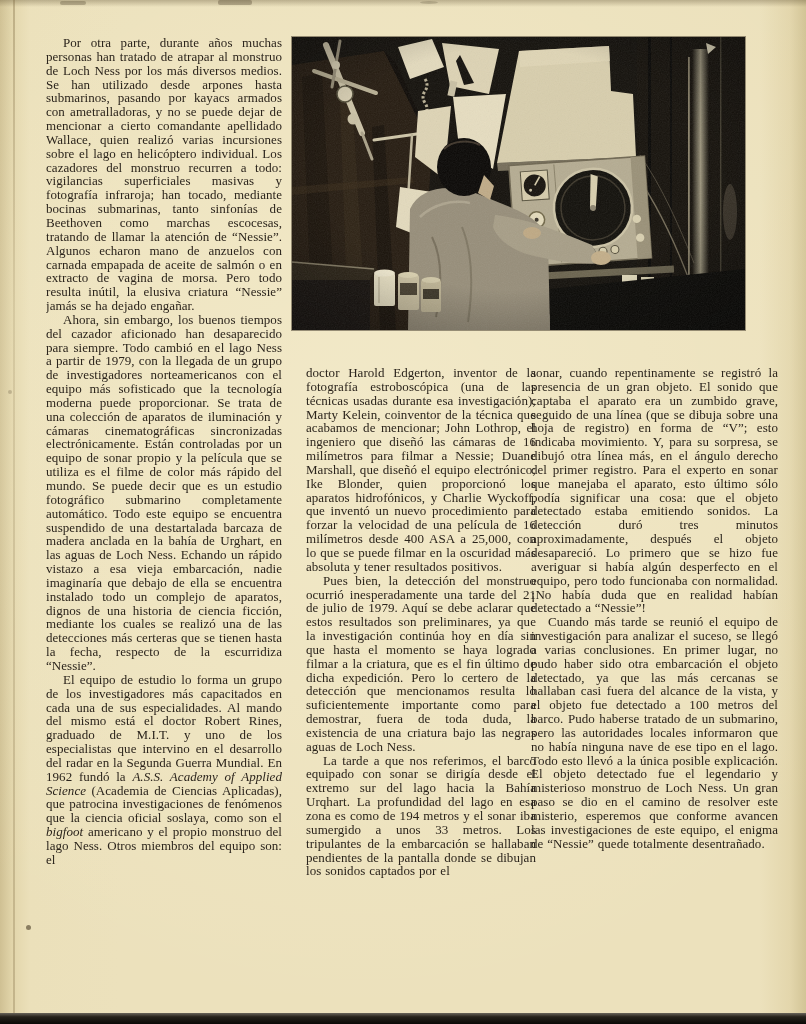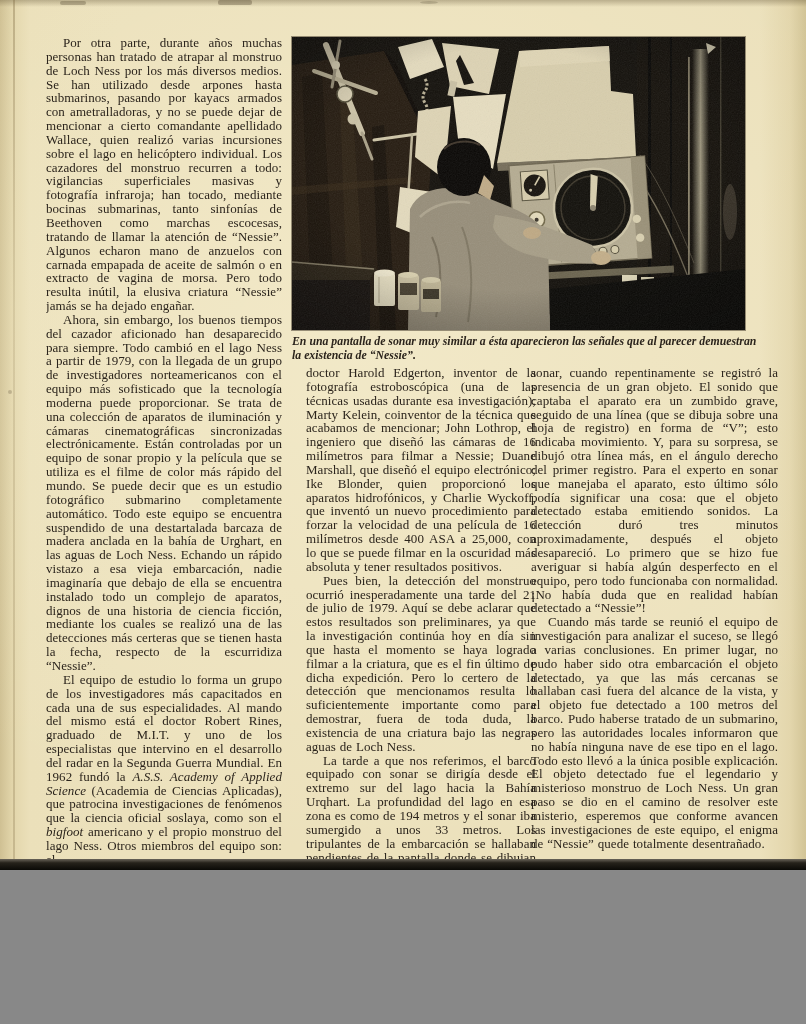--- a/index.html
+++ b/index.html
@@ -1,17 +1,17 @@
 <!DOCTYPE html>
 <html lang="es"><head>
 <meta charset="utf-8">
 <style>
   html,body{margin:0;padding:0;background:#888;}
   .page{
-    position:relative;width:806px;height:870px;overflow:hidden;
+    position:relative;width:806px;height:1024px;overflow:hidden;
     font-family:"Liberation Serif", serif;color:#2b241c;
     background:
       radial-gradient(120% 95% at 45% 40%, rgba(255,250,226,.30), rgba(0,0,0,0) 62%),
       linear-gradient(90deg,#cfc093 0px,#e2d5aa 12px,#ebe0ba 30px,#ece1bc 120px,#ece1bc 760px,#e3d6ac 790px,#d2c496 806px),
       #ece1bc;
   }
   .page::before{
     content:"";position:absolute;left:0;top:0;width:806px;height:7px;
     background:linear-gradient(180deg,rgba(92,78,48,.35),rgba(92,78,48,0));
     pointer-events:none;
@@ -199,21 +199,20 @@
         <ellipse cx="139" cy="243" rx="9.5" ry="3" fill="#cfc6a6"></ellipse>
       </g>
 
       <polygon points="258,252 453,232 453,293 258,293" fill="#0b0a07"></polygon>
 
       <rect width="453" height="293" fill="url(#vig)"></rect>
       <rect width="453" height="293" fill="#d8cfae" filter="url(#grain)" opacity=".5"></rect>
     </svg>
   </figure>
 
-  <div class="caption">En una pantalla de sonar muy similar a ésta aparecieron las señales que al parecer demuestran la existencia de “Nessie”.</div>
 
   <div class="col col-mid">
     <p><span>doctor Harold Edgerton, inventor de la fotografía estroboscópica (una de las técnicas usadas durante esa investigación); Marty Kelein, coinventor de la técnica que acabamos de mencionar; John Lothrop, el ingeniero que diseñó las cámaras de 16 milímetros para filmar a Nessie; Duane Marshall, que diseñó el equipo electrónico; Ike Blonder, quien proporcionó los aparatos hidrofónicos, y Charlie Wyckoff, que inventó un nuevo procedimiento para forzar la velocidad de una película de 16 milímetros desde 400 ASA a 25,000, con lo que se puede filmar en la oscuridad más absoluta y tener resultados positivos.</span></p>
     <p class="ind"><span>Pues bien, la detección del monstruo ocurrió inesperadamente una tarde del 21 de julio de 1979. Aquí se debe aclarar que estos resultados son preliminares, ya que la investigación continúa hoy en día sin que hasta el momento se haya logrado filmar a la criatura, que es el fin último de dicha expedición. Pero lo certero de la detección que mencionamos resulta lo suficientemente importante como para demostrar, fuera de toda duda, la existencia de una criatura bajo las negras aguas de Loch Ness.</span></p>
     <p class="ind"><span>La tarde a que nos referimos, el barco equipado con sonar se dirigía desde el extremo sur del lago hacia la Bahía Urqhart. La profundidad del lago en esa zona es como de 194 metros y el sonar iba sumergido a unos 33 metros. Los tripulantes de la embarcación se hallaban pendientes de la pantalla donde se dibujan los sonidos captados por el</span></p>
   </div>
 
   <div class="col col-right">
     <p><span>sonar, cuando repentinamente se registró la presencia de un gran objeto. El sonido que captaba el aparato era un zumbido grave, seguido de una línea (que se dibuja sobre una hoja de registro) en forma de “V”; esto indicaba movimiento. Y, para su sorpresa, se dibujó otra línea más, en el ángulo derecho del primer registro. Para el experto en sonar que manejaba el aparato, esto último sólo podía significar una cosa: que el objeto detectado estaba emitiendo sonidos. La detección duró tres minutos aproximadamente, después el objeto desapareció. Lo primero que se hizo fue averiguar si había algún desperfecto en el equipo, pero todo funcionaba con normalidad. ¡No había duda que en realidad habían detectado a “Nessie”!</span></p>
     <p class="ind"><span>Cuando más tarde se reunió el equipo de investigación para analizar el suceso, se llegó a varias conclusiones. En primer lugar, no pudo haber sido otra embarcación el objeto detectado, ya que las más cercanas se hallaban casi fuera del alcance de la vista, y el objeto fue detectado a 100 metros del barco. Pudo haberse tratado de un submarino, pero las autoridades locales informaron que no había ninguna nave de ese tipo en el lago. Todo esto llevó a la única posible explicación. El objeto detectado fue el legendario y misterioso monstruo de Loch Ness. Un gran paso se dio en el camino de resolver este misterio, esperemos que conforme avancen las investigaciones de este equipo, el enigma de “Nessie” quede totalmente desentrañado.</span></p>

